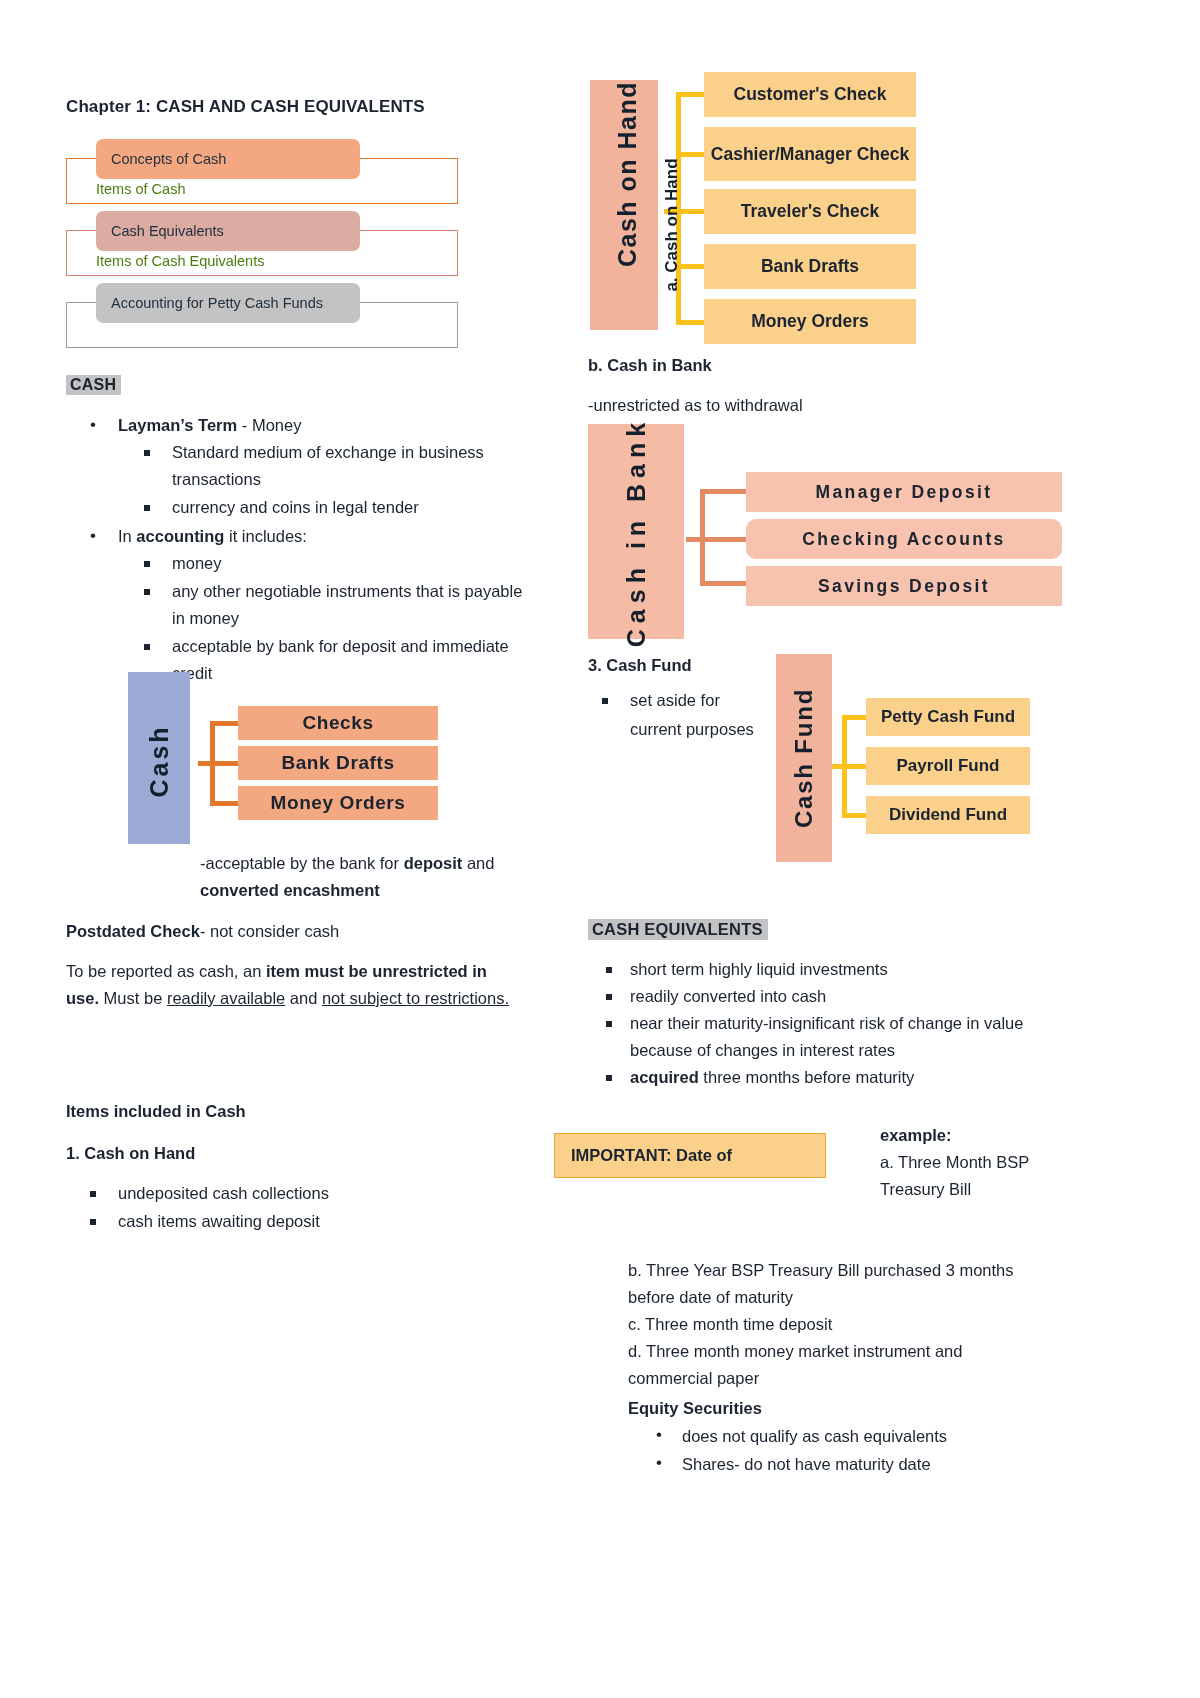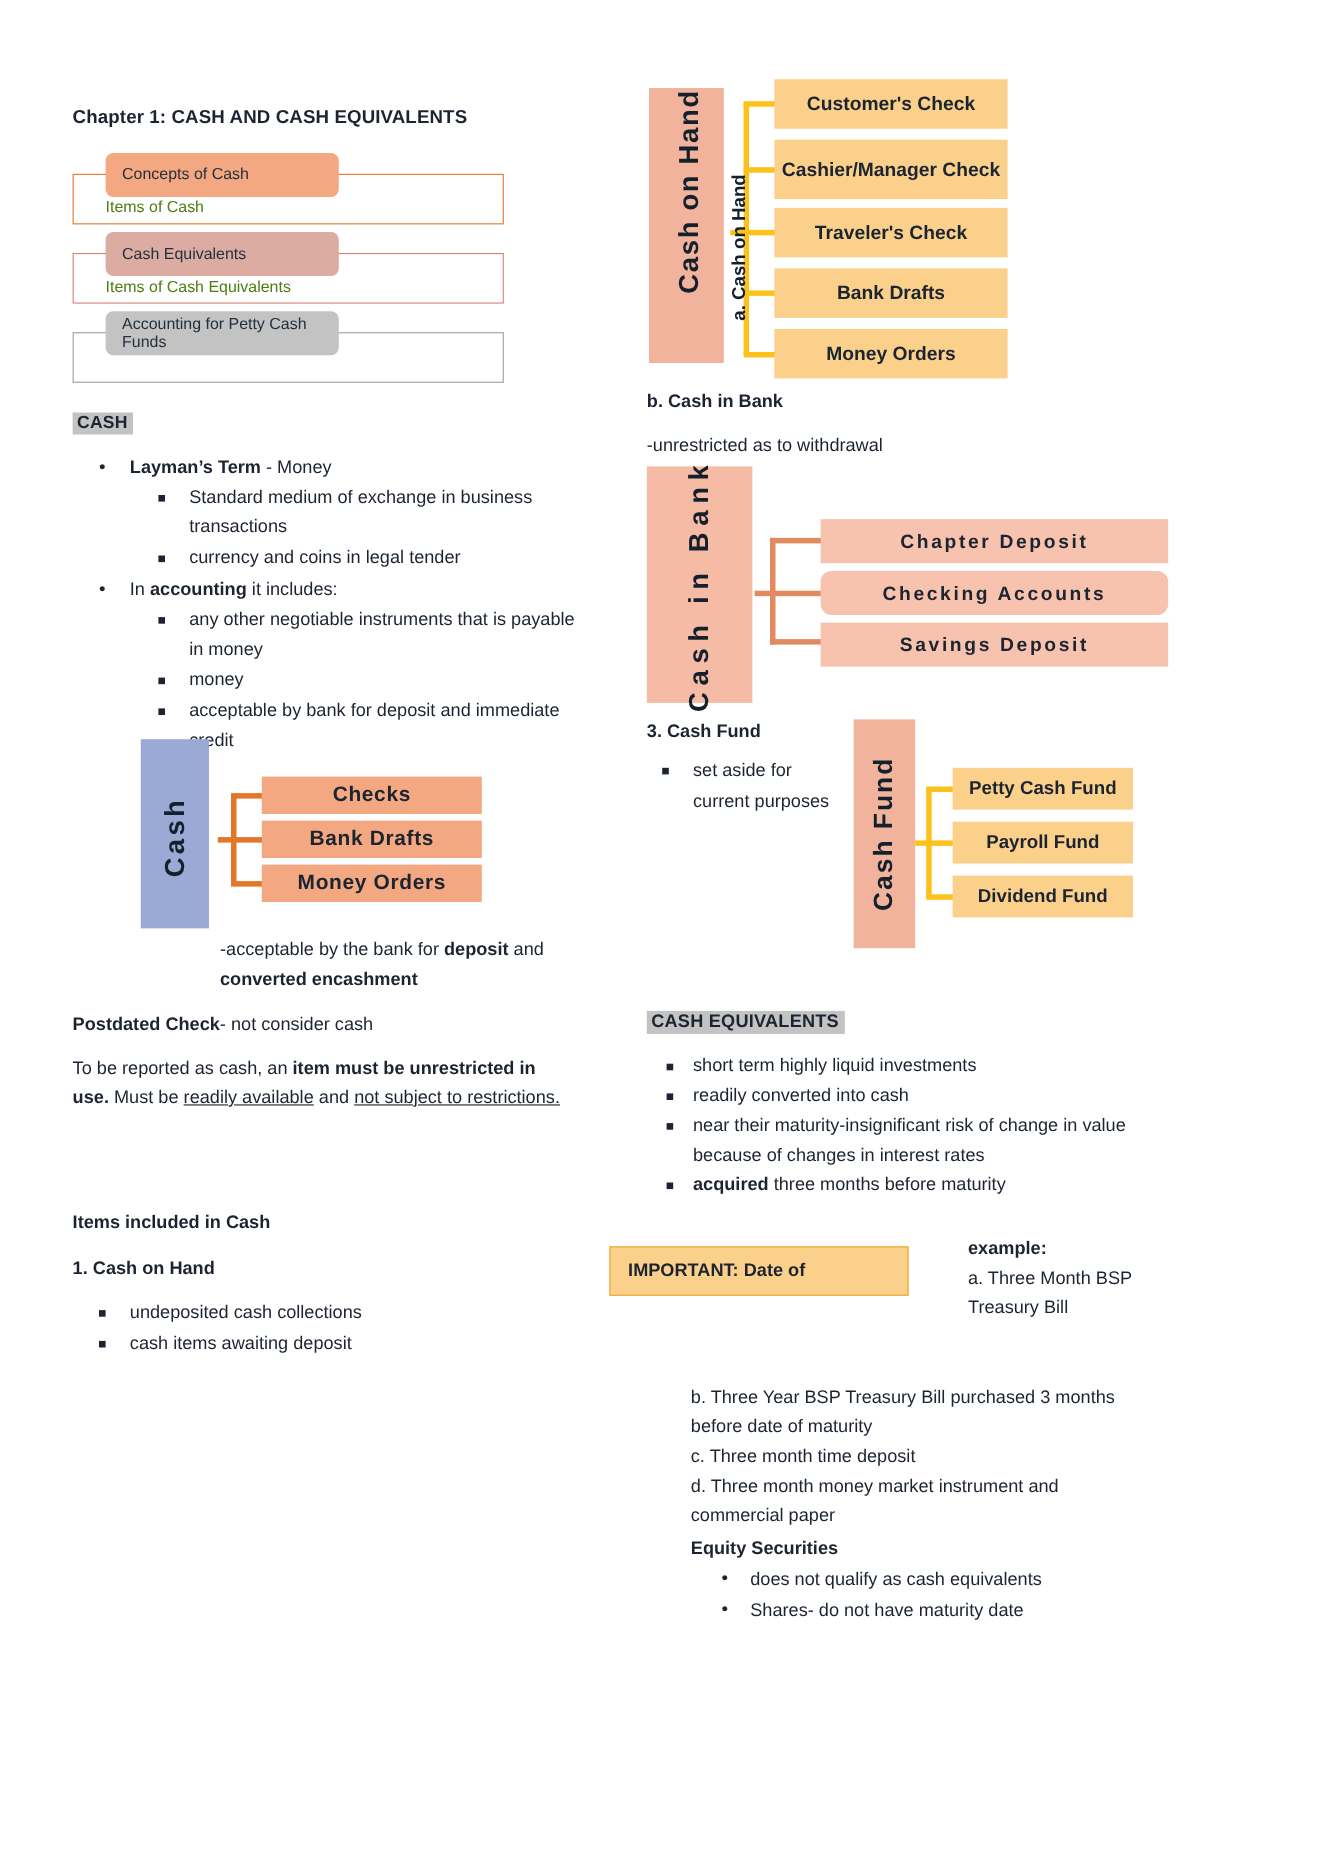--- a/index.html
+++ b/index.html
@@ -17,21 +17,21 @@
   
   .col-left{position:absolute;left:66px;top:64px;width:470px;margin-top:33px;}
   h1.chapter{font-size:17px;font-weight:bold;margin:0 0 22px 0;letter-spacing:.1px;}
 
   
   .smart-stack{position:relative;width:396px;margin-bottom:12px;}
   .srow{position:relative;height:67px;margin-bottom:5px;}
   .srow .outline{position:absolute;left:0;top:19px;width:392px;height:46px;box-sizing:border-box;border:1px solid #e2762b;}
   .srow.r2 .outline{border-color:#d98070;}
   .srow.r3 .outline{border-color:#9d9d9d;}
-  .srow .pill{position:absolute;left:30px;top:0;width:212px;height:40px;border-radius:7px;
+  .srow .pill{position:absolute;left:30px;top:0;width:264px;height:40px;border-radius:7px;
     background:#f4a882;display:flex;align-items:center;padding:0 0 0 15px;box-sizing:border-box;
     font-size:14.5px;color:#22303d;}
   .srow.r2 .pill{background:#dcaca2;}
   .srow.r3 .pill{background:#c3c3c3;}
   .srow .sub{position:absolute;left:30px;top:42px;font-size:14.5px;color:#4d7c0f;}
 
   
   .sec-title{margin:26px 0 18px 0;font-size:16px;}
   ul.l1{margin:0;padding:0 0 0 24px;list-style:none;}
   ul.l1>li{position:relative;padding-left:28px;margin-bottom:2px;font-size:16.5px;line-height:27px;}
@@ -186,22 +186,22 @@
       <li>
         <span class="b">Layman’s Term</span><span> - Money</span>
         <ul class="l2">
           <li>Standard medium of exchange in business transactions</li>
           <li>currency and coins in legal tender</li>
         </ul>
       </li>
       <li>
         <span>In </span><span class="b">accounting</span><span> it includes:</span>
         <ul class="l2">
+          <li>money</li>
           <li>any other negotiable instruments that is payable in money</li>
-          <li>money</li>
           <li>acceptable by bank for deposit and immediate credit</li>
         </ul>
       </li>
     </ul>
   </div>
 
   <div class="diagram" id="diagram-cash">
     <div class="dg-spine"></div>
     <div class="spine-label">Cash</div>
     <div class="dg-line vline"></div>
@@ -258,21 +258,21 @@
   <div class="rb" id="coh-heading">b. Cash in Bank</div>
   <div class="rb" id="cib-unrestricted">-unrestricted as to withdrawal</div>
 
   <div class="diagram" id="diagram-cib">
     <div class="dg-spine"></div>
     <div class="spine-label">Cash in Bank</div>
     <div class="dg-line vline"></div>
     <div class="dg-line h0"></div>
     <div class="dg-line h1"></div>
     <div class="dg-line h2"></div>
-    <div class="dg-item i0">Chapter Deposit</div>
+    <div class="dg-item i0">Manager Deposit</div>
     <div class="dg-item i1">Checking Accounts</div>
     <div class="dg-item i2">Savings Deposit</div>
   </div>
 
   <div class="rb" id="cashfund-heading">3. Cash Fund</div>
   <div class="rb" id="cashfund-list">
     <ul>
       <li>set aside for current purposes</li>
     </ul>
   </div>

